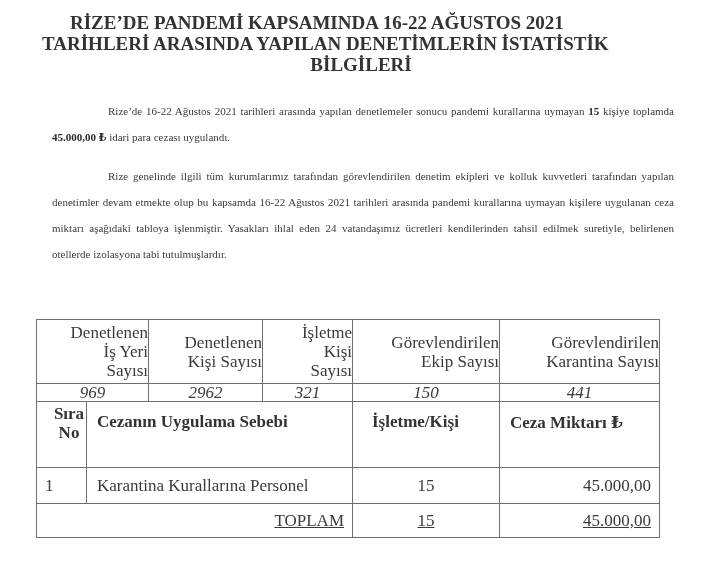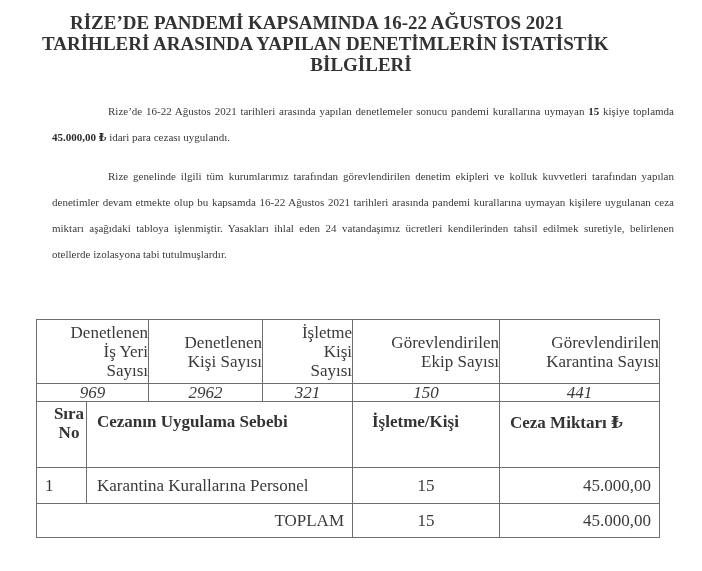--- a/index.html
+++ b/index.html
@@ -39,21 +39,21 @@
     .sect td { height: 55px; font-weight: bold; color: #333; }
     .sect .sira { text-align: center; padding-left: 15px; line-height: 19px; vertical-align: top; padding-top: 2px; }
     .sect .sebep { padding-left: 10px; vertical-align: top; padding-top: 10px; margin-left: 48px; }
     .sect .isl { padding-left: 19px; vertical-align: top; padding-top: 10px; }
     .sect .ceza { padding-left: 10px; vertical-align: top; padding-top: 10px; }
     .row1 td { height: 35px; vertical-align: top; padding-top: 4px; }
     .row1 .no { padding-left: 8px; }
     .row1 .reason { padding-left: 10px; }
     .row1 .cnt { text-align: center; }
     .row1 .amt { text-align: right; padding-right: 8px; }
-    .total td { height: 33px; vertical-align: top; padding-top: 4px; }
+    .total td { height: 33px; vertical-align: top; padding-top: 4px; text-decoration: underline; }
     .total .lbl { text-align: right; padding-right: 8px; }
     .total .cnt { text-align: center; }
     .total .amt { text-align: right; padding-right: 8px; }
   </style>
 </head>
 <body>
 
 <div class="title">
   <span class="l1">RİZE’DE PANDEMİ KAPSAMINDA 16-22 AĞUSTOS 2021</span>
   <span class="l2">TARİHLERİ ARASINDA YAPILAN DENETİMLERİN İSTATİSTİK</span>

